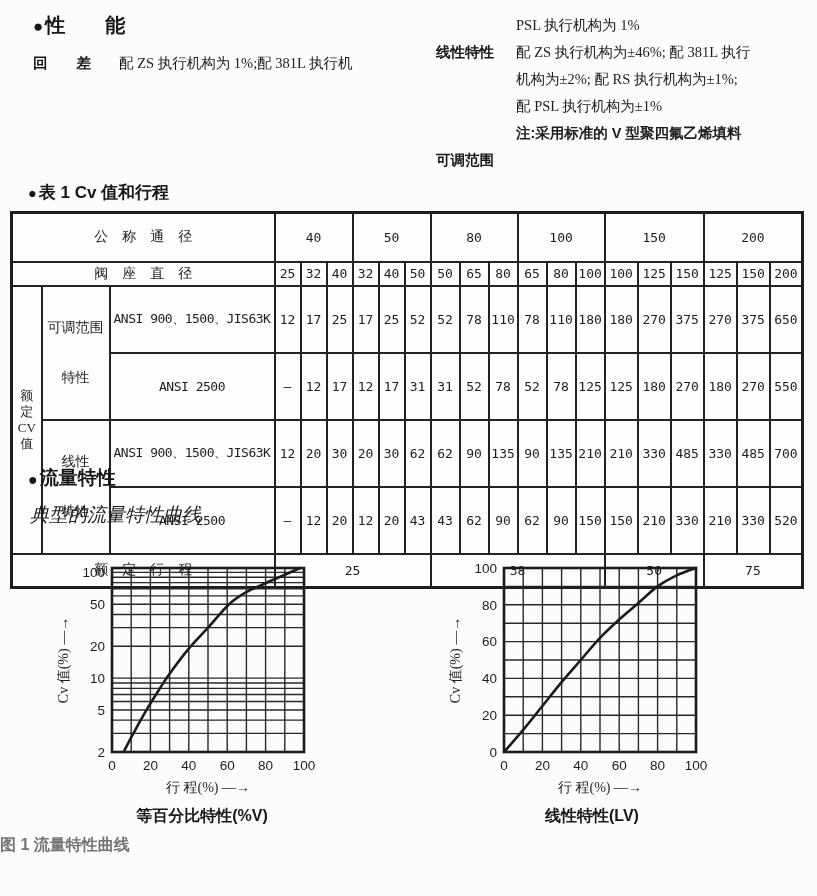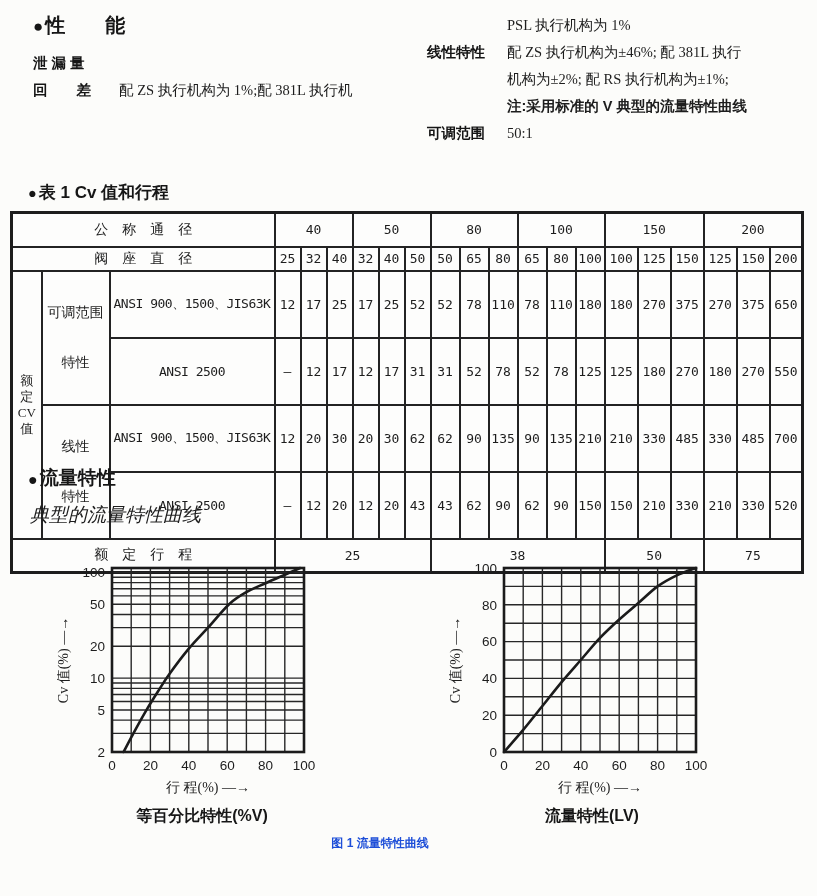--- a/index.html
+++ b/index.html
@@ -33,73 +33,70 @@
   }
   table.cv th,table.cv td{
     border:2px solid #232323;text-align:center;vertical-align:middle;
     padding:0;font-weight:normal;overflow:hidden;
   }
   table.cv{border:3px solid #1d1d1d;}
   .cjk-cell{font-family:"Liberation Serif","DejaVu Serif",serif;font-size:14px;white-space:pre;}
   .num-cell, table.cv td{font-family:"DejaVu Sans Mono","Liberation Mono",monospace;font-size:13px;}
   .ansi{font-family:"DejaVu Sans Mono","Liberation Mono",monospace;font-size:12px;letter-spacing:-0.5px;}
   .vlabel div{line-height:16px;font-size:13px;font-family:"Liberation Serif",serif;}
-  tr.hrow1{height:34px;} tr.hrow2{height:24px;}
+  tr.hrow1{height:49px;} tr.hrow2{height:24px;}
   tr.brow{height:36px;} tr.trow{height:34px;}
   
   .subtitle{font-style:italic;}
   .chart-caption{
     font-family:"Liberation Sans","DejaVu Sans",sans-serif;
     font-weight:bold;font-size:16px;text-align:center;color:#161616;
   }
   .fig-caption{
     font-family:"Liberation Sans","DejaVu Sans",sans-serif;
-    font-weight:bold;font-size:12px;text-align:center;color:#1d4ed8;
+    font-weight:bold;font-size:16px;text-align:left;color:#737373;
   }
   svg text{fill:#1d1d1d;}
 </style>
 </head>
 <body>
 
 <div class="abs perf-col" style="left:33px;top:12px;width:388px;">
   <div class="sec-heading" style="font-size:20px;margin-bottom:11px;">
     <span class="bullet">●</span>
     <span>性　　能</span>
   </div>
   <div class="perf-item">
-    <span class="term">泄 漏 量</span>
   </div>
   <div class="perf-item">
     <span class="term">回　　差</span>
     <span class="lines">
       <div class="line">配 ZS 执行机构为 1%;配 381L 执行机</div>
     </span>
   </div>
 </div>
 
-<div class="abs perf-col perf-right" style="left:427px;top:12px;width:360px;">
+<div class="abs perf-col perf-right" style="left:436px;top:12px;width:360px;">
   <div class="perf-item">
     <span class="term"></span>
     <span class="lines">
       <div class="line">PSL 执行机构为 1%</div>
     </span>
   </div>
   <div class="perf-item">
     <span class="term">线性特性</span>
     <span class="lines">
       <div class="line">配 ZS 执行机构为±46%; 配 381L 执行</div>
       <div class="line">机构为±2%; 配 RS 执行机构为±1%;</div>
-      <div class="line note">注:采用标准的 V 典型的流量特性曲线</div>
+      <div class="line">配 PSL 执行机构为±1%</div>
+      <div class="line note">注:采用标准的 V 型聚四氟乙烯填料</div>
     </span>
   </div>
   <div class="perf-item">
     <span class="term">可调范围</span>
-    <span class="lines">
-      <div class="line">50:1</div>
-    </span>
   </div>
 </div>
 
 <div class="abs sec-heading" style="left:28px;top:181px;font-size:17px;">
   <span class="bullet">●</span>
   <span>表 1 Cv 值和行程</span>
 </div>
 
 <table class="cv abs" style="left:10px;top:211px;width:791px;">
   <colgroup>
@@ -354,14 +351,14 @@
     <text x="102.4" y="214" text-anchor="middle" font-size="13.5" font-family="Liberation Sans, DejaVu Sans, sans-serif">20</text>
     <text x="140.8" y="214" text-anchor="middle" font-size="13.5" font-family="Liberation Sans, DejaVu Sans, sans-serif">40</text>
     <text x="179.2" y="214" text-anchor="middle" font-size="13.5" font-family="Liberation Sans, DejaVu Sans, sans-serif">60</text>
     <text x="217.60000000000002" y="214" text-anchor="middle" font-size="13.5" font-family="Liberation Sans, DejaVu Sans, sans-serif">80</text>
     <text x="256" y="214" text-anchor="middle" font-size="13.5" font-family="Liberation Sans, DejaVu Sans, sans-serif">100</text>
     <text x="160" y="236" text-anchor="middle" font-size="14" font-family="Liberation Serif, DejaVu Serif, serif">行 程(%) —→</text>
     <text transform="rotate(-90 20 104)" x="20" y="104" text-anchor="middle" font-size="14" font-family="Liberation Serif, DejaVu Serif, serif">Cv 值(%) —→</text>
   </svg>
 
 <div class="abs chart-caption" style="left:52px;top:806px;width:300px;">等百分比特性(%V)</div>
-<div class="abs chart-caption" style="left:442px;top:806px;width:300px;">流量特性(LV)</div>
+<div class="abs chart-caption" style="left:442px;top:806px;width:300px;">线性特性(LV)</div>
 <div class="abs fig-caption" style="left:0;top:835px;width:760px;">图 1 流量特性曲线</div>
 
 </body></html>

